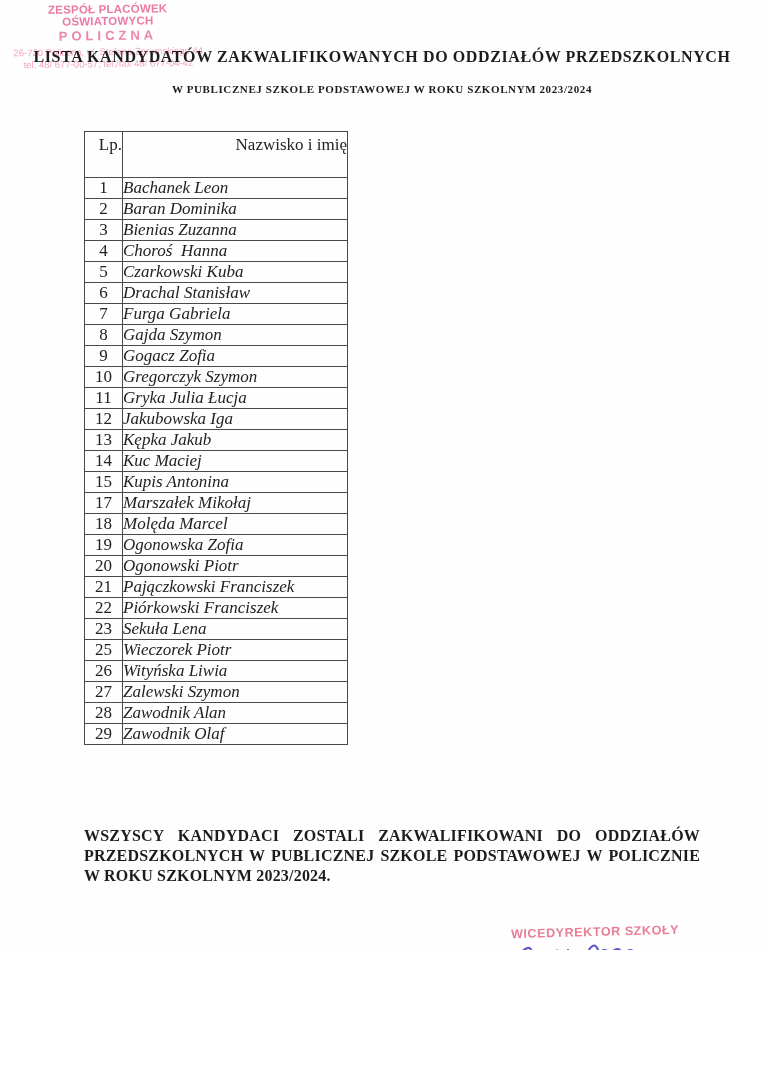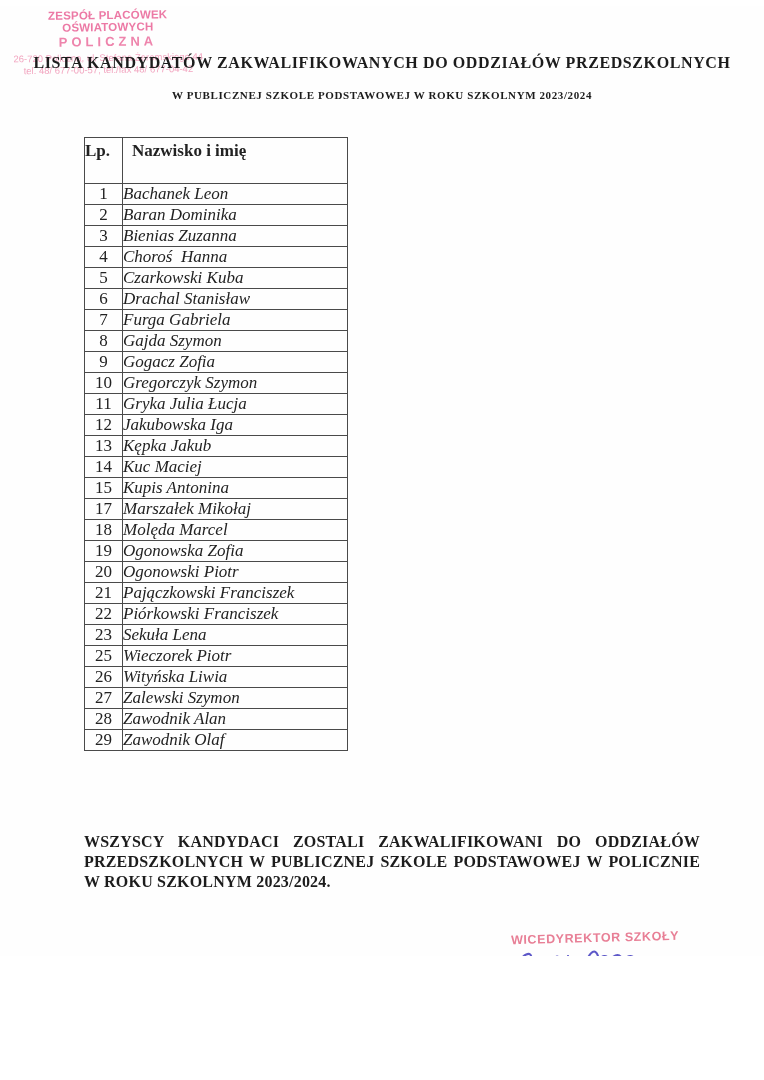--- a/index.html
+++ b/index.html
@@ -5,21 +5,20 @@
   * { margin: 0; padding: 0; box-sizing: border-box; }
   html, body { background: #ffffff; }
   .page {
     position: relative;
     width: 764px;
     height: 950px;
     background: #fefefe;
     font-family: "Liberation Serif", serif;
     color: #1c1c1c;
     overflow: hidden;
-    margin-top: 6px;
   }
 
   
   .stamp-top {
     position: absolute;
     left: 10px;
     top: 3px;
     width: 196px;
     text-align: center;
     transform: rotate(-0.8deg);
@@ -47,22 +46,22 @@
     table-layout: fixed;
   }
   table.candidates th, table.candidates td {
     border: 1px solid #4a4a4a;
     font-size: 17px;
     color: #222222;
   }
   table.candidates th {
     height: 46px;
     vertical-align: top;
-    text-align: left;
-    font-weight: bold;
+    text-align: right;
+    font-weight: normal;
     padding-top: 3px;
   }
   th.lp-head { width: 38px; text-align: center; }
   th.name-head { padding-left: 9px; }
   table.candidates td { height: 20.45px; line-height: 20px; }
   td.lp-cell { text-align: center; }
   td.name-cell { white-space: pre; font-style: italic; }
 
   
   .footer-paragraph {

